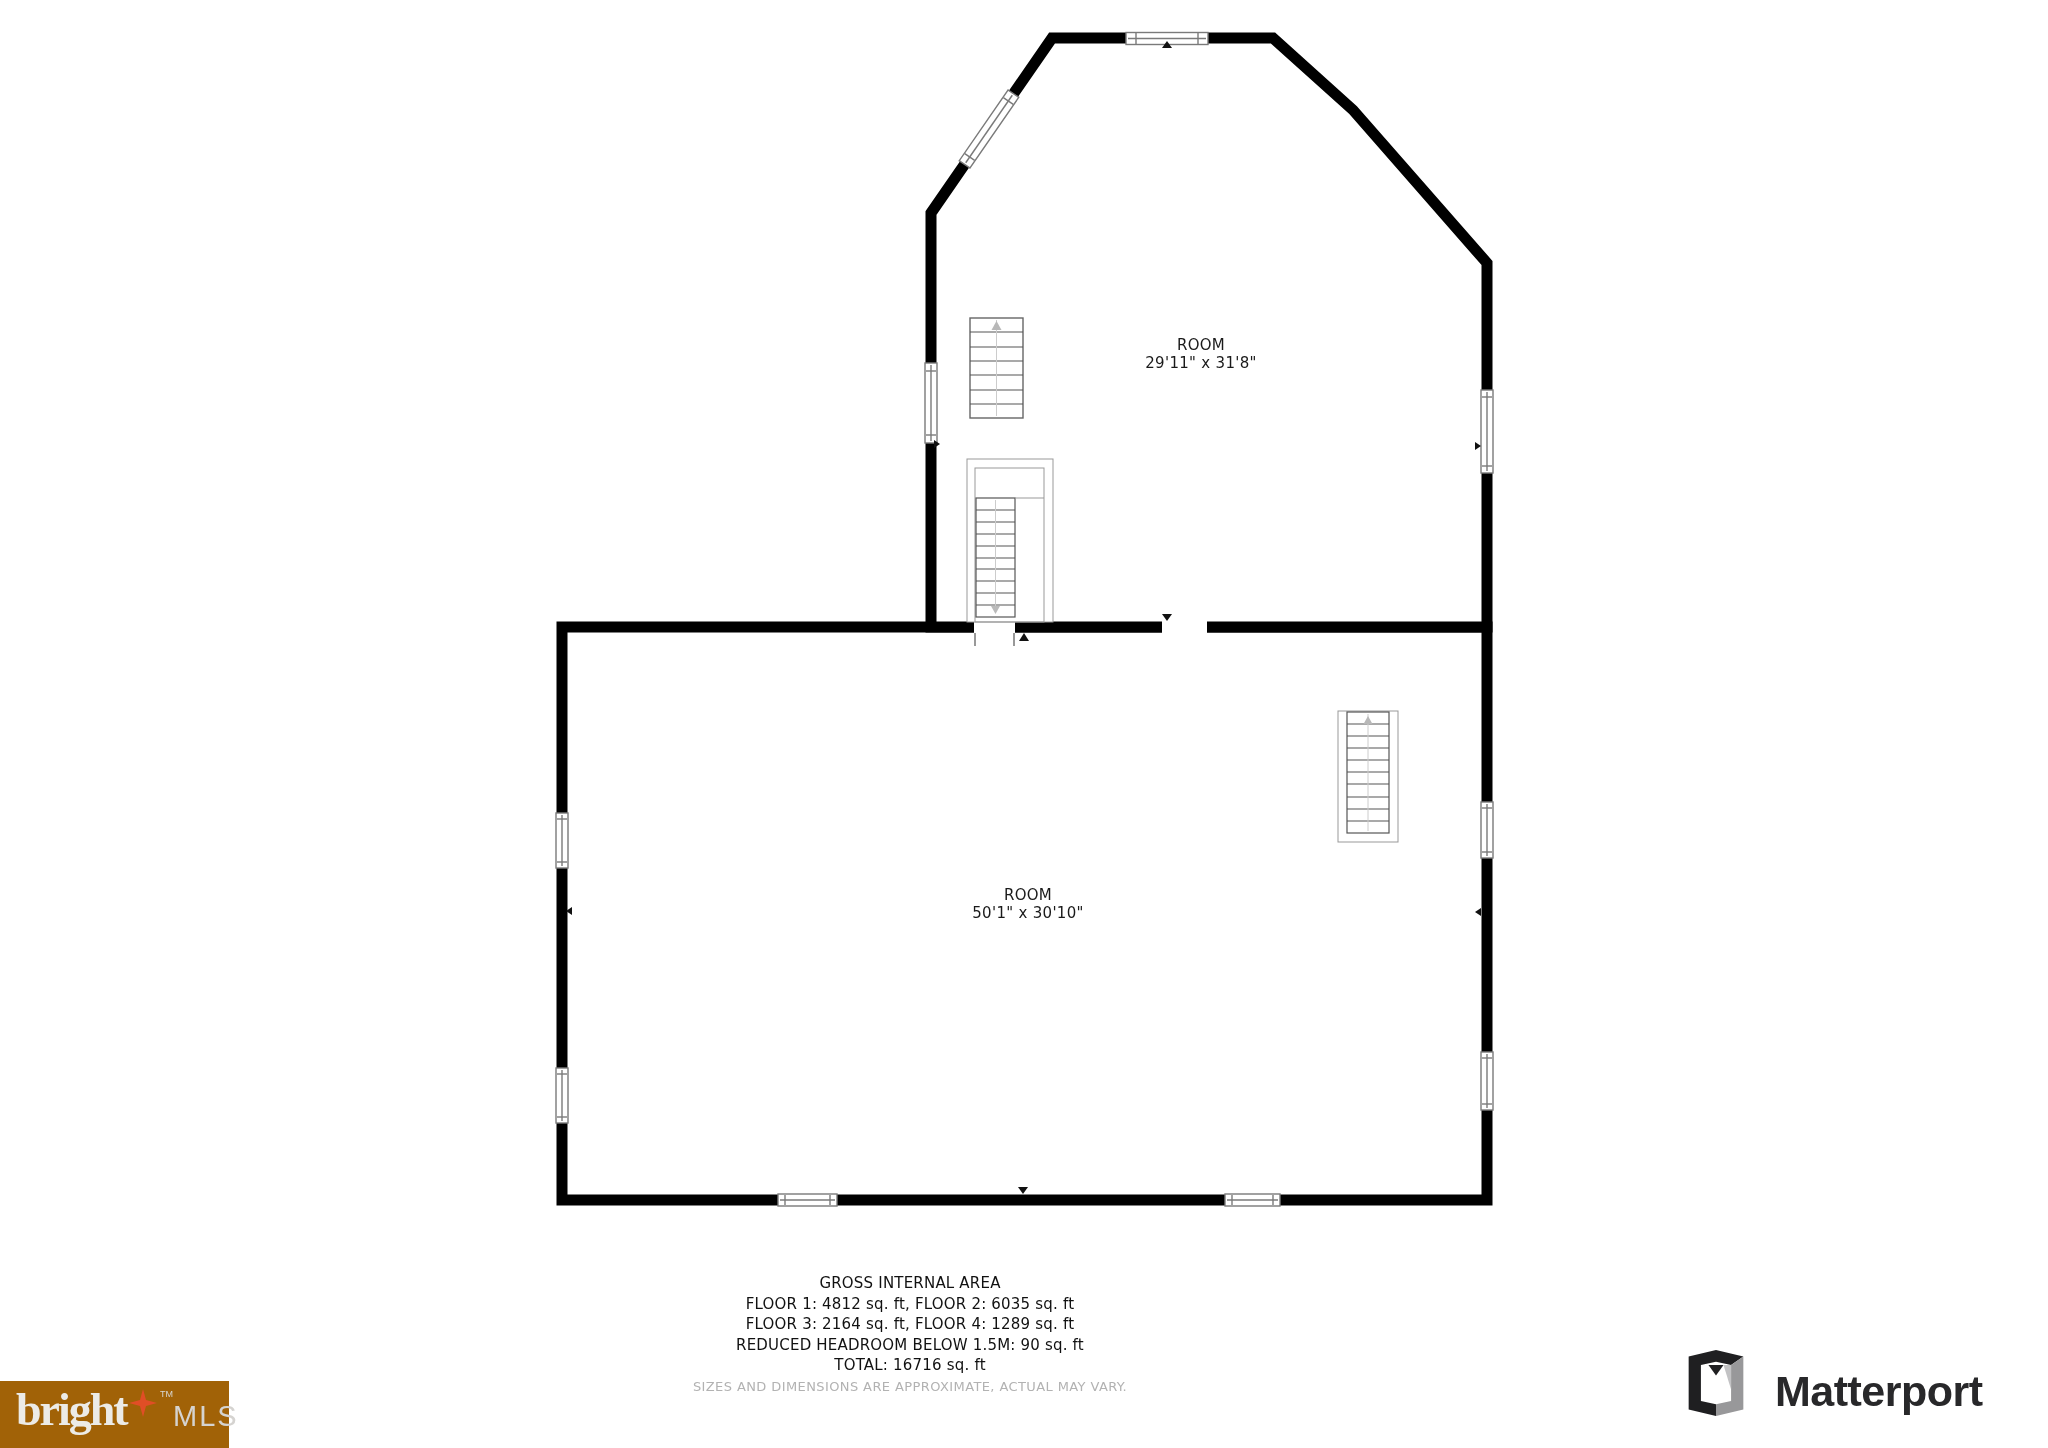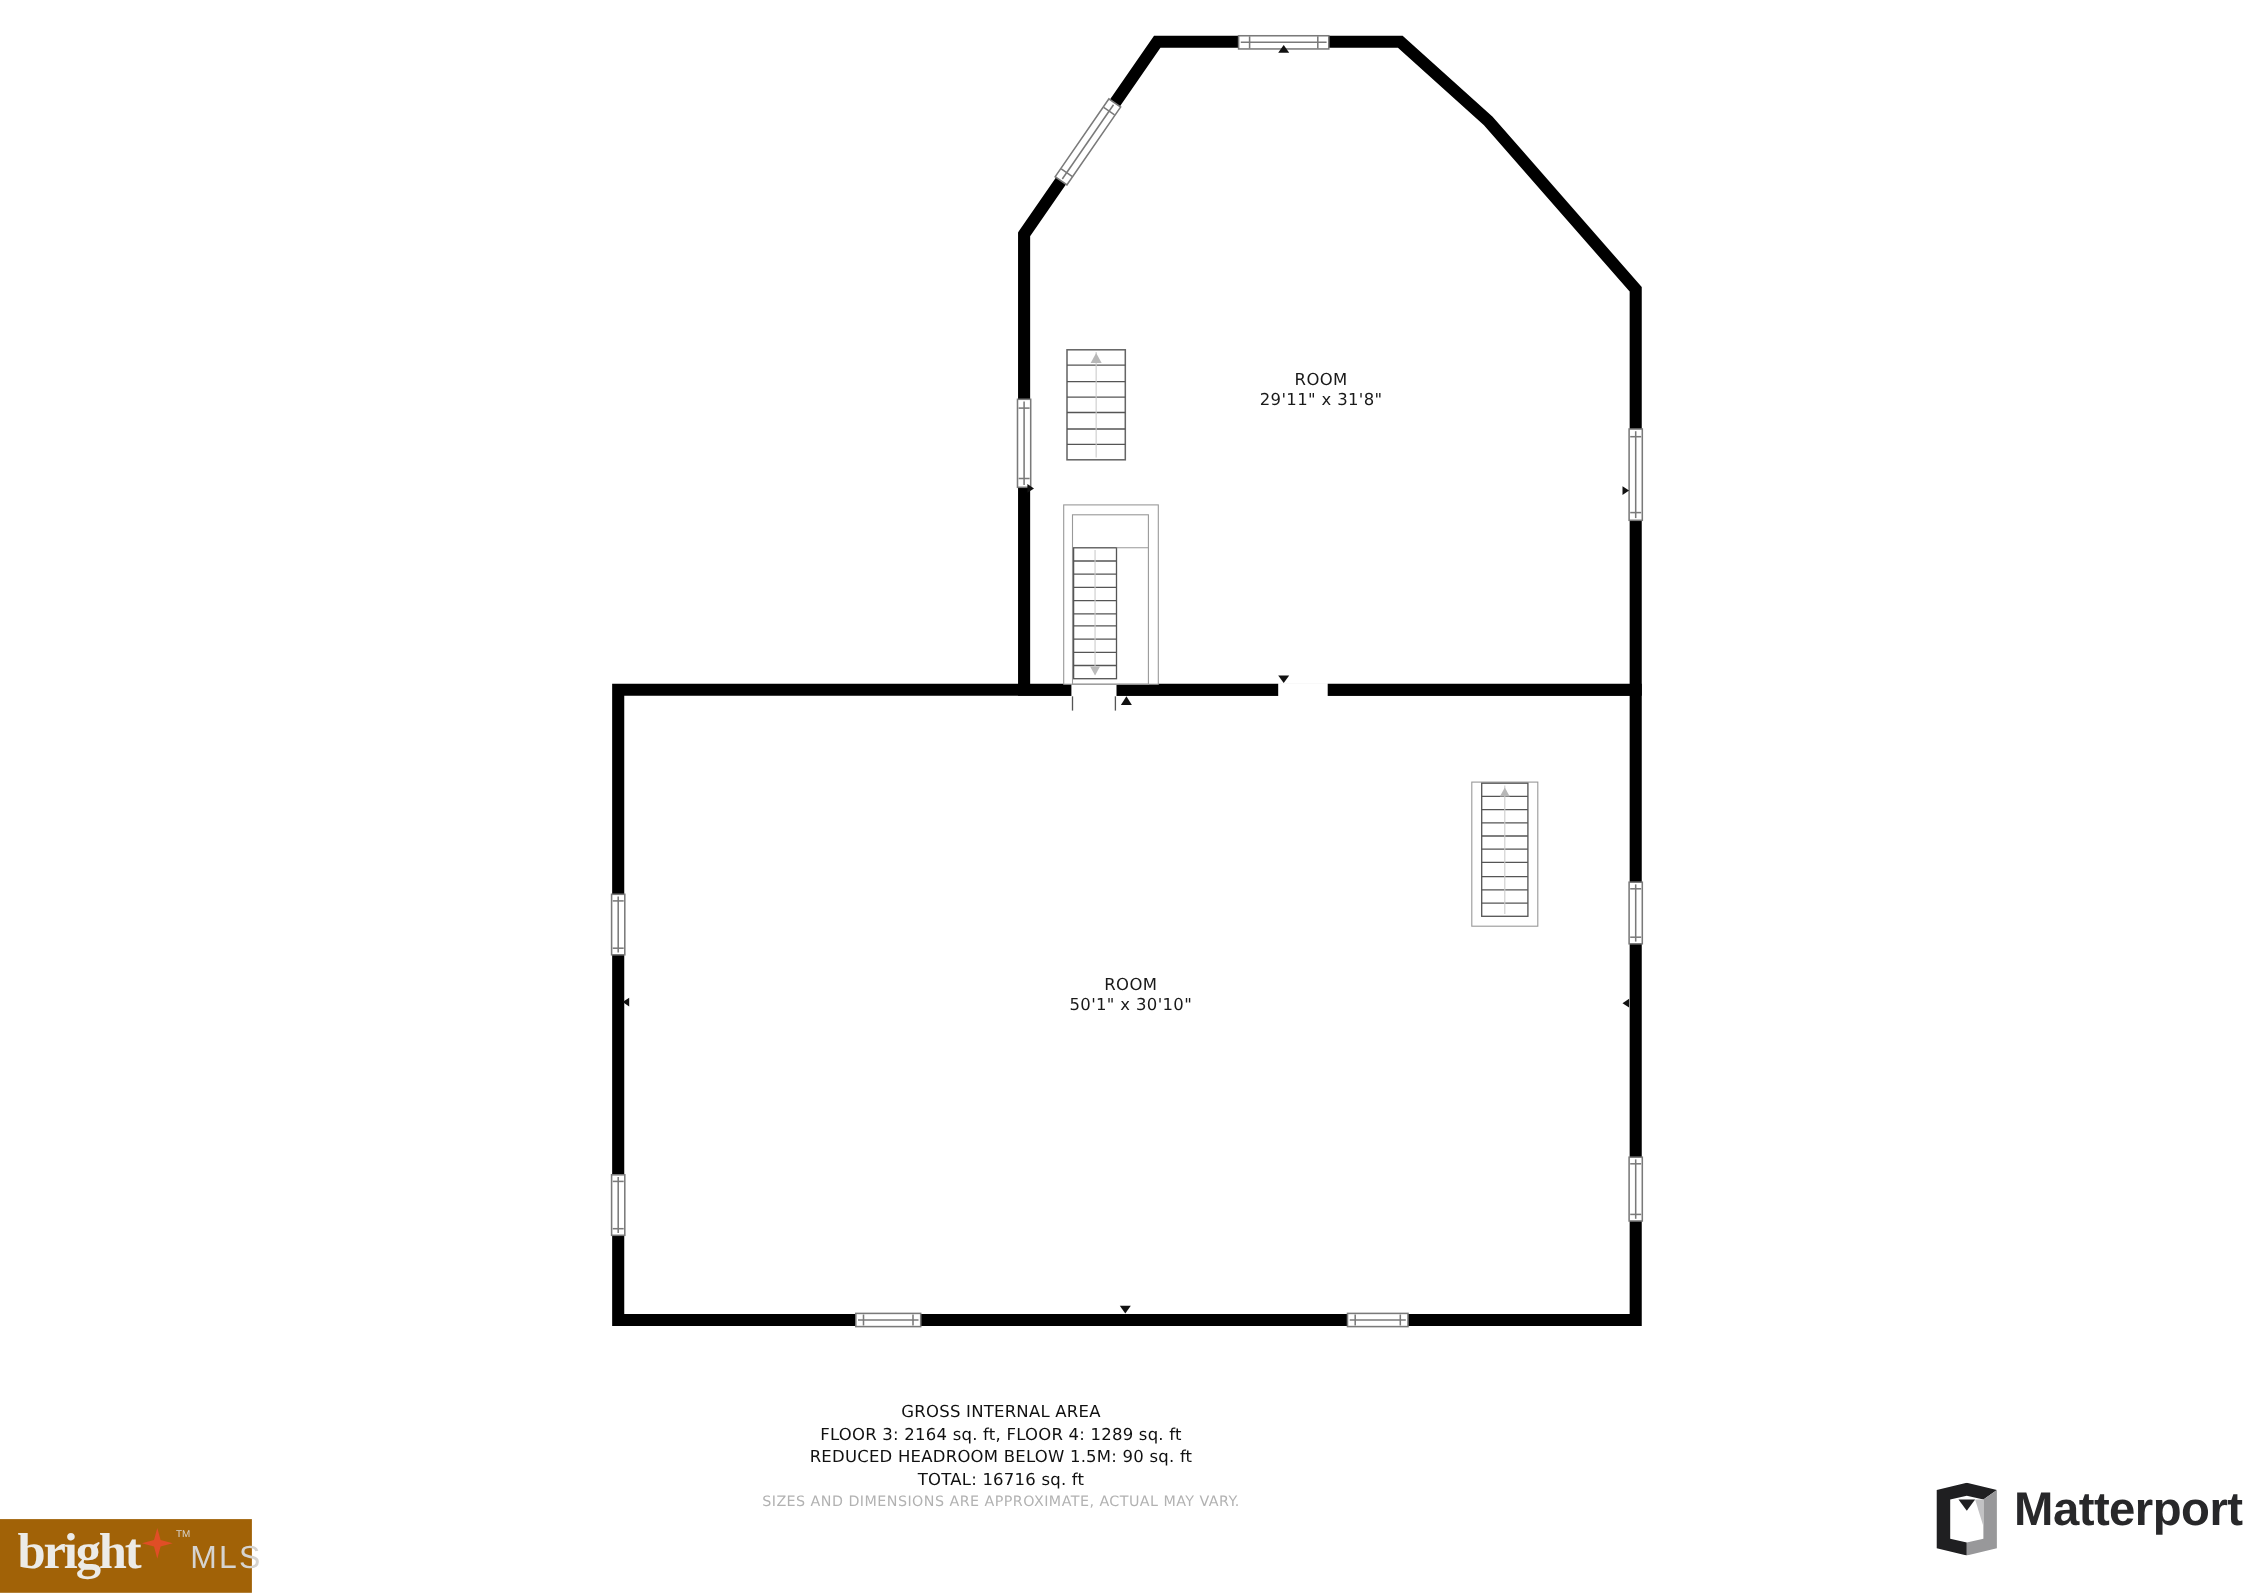--- a/index.html
+++ b/index.html
@@ -21,21 +21,21 @@
   .bright-box{position:absolute;left:0;top:1381px;width:229px;height:67px;background:#a16207;}
   .bright-word{position:absolute;left:16px;top:2px;font-family:"Liberation Serif",serif;
                font-weight:700;font-size:46px;letter-spacing:-2px;color:#ecebe7;}
   .bright-star{position:absolute;left:128px;top:7px;}
   .bright-tm{position:absolute;left:160px;top:8px;font-size:9px;color:#d8d6d2;
              font-family:Liberation Sans, sans-serif;}
   .bright-mls{position:absolute;left:173px;top:19px;font-family:"Liberation Sans",sans-serif;
               font-weight:400;font-size:29px;letter-spacing:2px;color:#d5d3d0;}
 
   
-  .mp{position:absolute;left:1760px;top:1348px;height:68px;display:flex;align-items:flex-start;gap:15px;}
+  .mp{position:absolute;left:1688px;top:1348px;height:68px;display:flex;align-items:flex-end;gap:31px;}
   .mp-word{font-family:"Liberation Sans",sans-serif;font-weight:700;font-size:43px;
            color:#28282a;letter-spacing:-.5px;}
 </style>
 </head>
 <body>
 
 <svg id="plan" width="2048" height="1448" viewBox="0 0 2048 1448">
 
   <g>
 
@@ -186,20 +186,21 @@
   <g>
     <text class="room-label" x="1201" y="350" text-anchor="middle">ROOM</text>
     <text class="room-label" x="1201" y="368" text-anchor="middle">29'11" x 31'8"</text>
     <text class="room-label" x="1028" y="900" text-anchor="middle">ROOM</text>
     <text class="room-label" x="1028" y="918" text-anchor="middle">50'1" x 30'10"</text>
   </g>
 </svg>
 
 <div class="footer">
   <div class="fline">GROSS INTERNAL AREA</div>
+  <div class="fline">FLOOR 1: 4812 sq. ft, FLOOR 2: 6035 sq. ft</div>
   <div class="fline">FLOOR 3: 2164 sq. ft, FLOOR 4: 1289 sq. ft</div>
   <div class="fline">REDUCED HEADROOM BELOW 1.5M: 90 sq. ft</div>
   <div class="fline">TOTAL: 16716 sq. ft</div>
   <div class="disclaimer">SIZES AND DIMENSIONS ARE APPROXIMATE, ACTUAL MAY VARY.</div>
 </div>
 
 <div class="bright-box">
   <span class="bright-word">bright</span>
   <svg class="bright-star" width="30" height="30" viewBox="0 0 30 30">
     <path d="M15,1 L18,12 L29,15 L18,18 L15,29 L12,18 L1,15 L12,12 Z" fill="#e04e26"></path>

